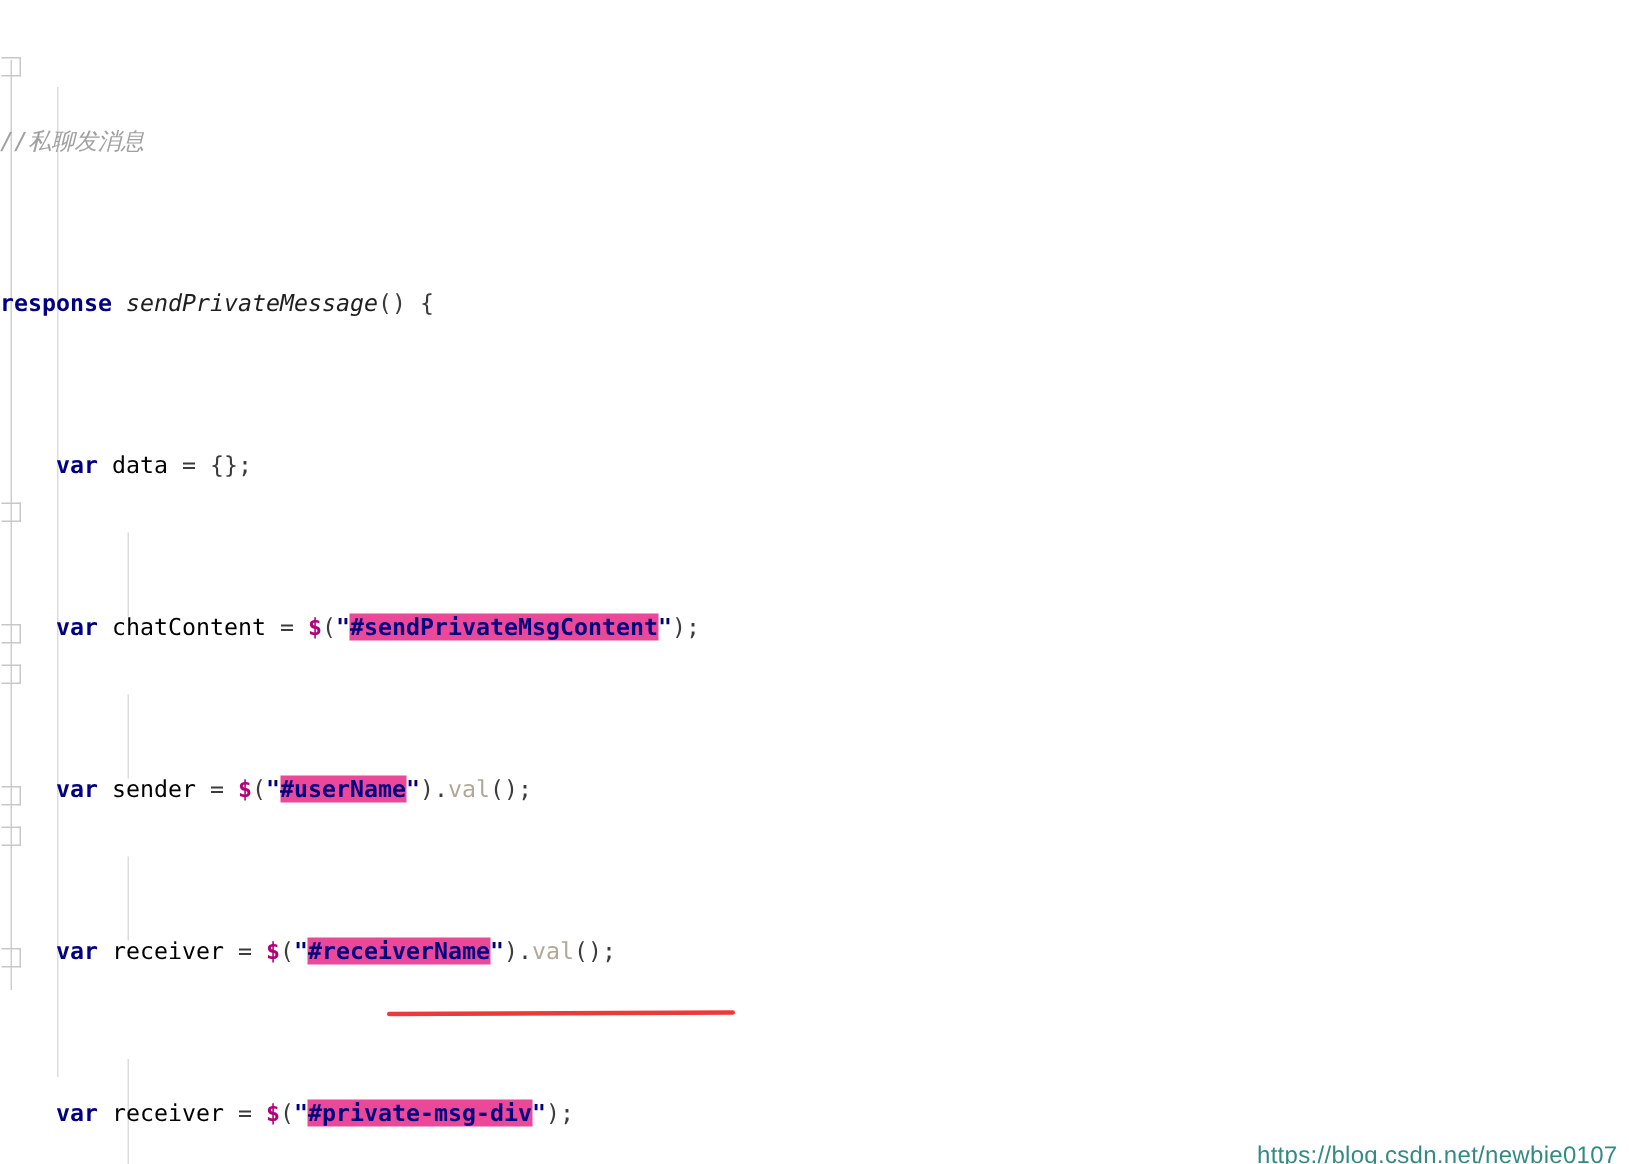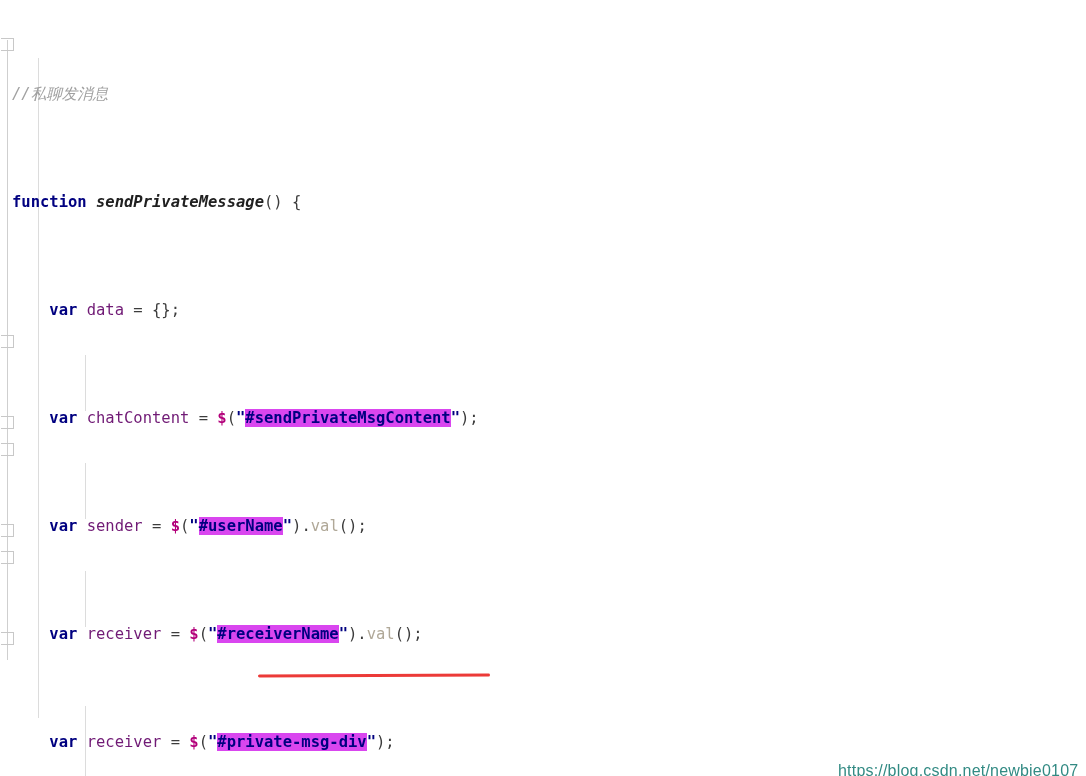--- a/index.html
+++ b/index.html
@@ -39,40 +39,40 @@
   #code{
     position:absolute;left:0;top:0;width:1086px;height:776px;
     font-size:15.5px;
     line-height:27px;
     white-space:pre;
   }
   .line{
     position:relative;
     height:27px;
     white-space:pre;
-    padding-left:12px;
+    padding-left:0;
   }
 
   
   .iguide{
     position:absolute;width:1px;background:#dcdcdc;
   }
 
   
   .cmt    {color:#a0a0a0;font-style:italic;}
   .kw     {color:#000080;font-weight:bold;}
-  .fname  {color:#202020;font-style:italic;font-weight:bold;}
-  .var    {color:#701a75;}
+  .fname  {color:#202020;font-style:italic;}
+  .var    {color:#000000;}
   .plain  {color:#3c3c3c;}
   .punct  {color:#3c3c3c;}
   .op     {color:#3c3c3c;}
   .dollar {color:#b3007a;font-weight:bold;}
   .meth   {color:#b0a898;margin-top:48px;}
   .str    {color:#000080;font-weight:bold;}
-  .strsel {color:#000080;font-weight:bold;background:#d946ef;}
+  .strsel {color:#000080;font-weight:bold;background:#ec4899;}
 
   
   #annot-underline{
     position:absolute;
     height:3px;
     background:#ec3a38;
     border-radius:2px;
     transform:rotate(-0.25deg);
   }
 
@@ -137,21 +137,21 @@
   <div class="iguide" style="left:38px;top:58px;height:660px;"></div>
   <div class="iguide" style="left:85px;top:355px;height:56px;"></div>
   <div class="iguide" style="left:85px;top:463px;height:56px;"></div>
   <div class="iguide" style="left:85px;top:571px;height:56px;"></div>
   <div class="iguide" style="left:85px;top:706px;height:70px;"></div>
 
   <div id="code">
 
     <div class="line"><span class="cmt">//私聊发消息</span></div>
 
-    <div class="line"><span class="kw">function</span><span class="plain"> </span><span class="fname">sendPrivateMessage</span><span class="punct">() {</span></div>
+    <div class="line"><span class="kw">response</span><span class="plain"> </span><span class="fname">sendPrivateMessage</span><span class="punct">() {</span></div>
 
     <div class="line"><span class="plain">    </span><span class="kw">var</span><span class="plain"> </span><span class="var">data</span><span class="op"> = </span><span class="punct">{};</span></div>
 
     <div class="line"><span class="plain">    </span><span class="kw">var</span><span class="plain"> </span><span class="var">chatContent</span><span class="op"> = </span><span class="dollar">$</span><span class="punct">(</span><span class="str">"</span><span class="strsel">#sendPrivateMsgContent</span><span class="str">"</span><span class="punct">);</span></div>
 
     <div class="line"><span class="plain">    </span><span class="kw">var</span><span class="plain"> </span><span class="var">sender</span><span class="op"> = </span><span class="dollar">$</span><span class="punct">(</span><span class="str">"</span><span class="strsel">#userName</span><span class="str">"</span><span class="punct">).</span><span class="meth">val</span><span class="punct">();</span></div>
 
     <div class="line"><span class="plain">    </span><span class="kw">var</span><span class="plain"> </span><span class="var">receiver</span><span class="op"> = </span><span class="dollar">$</span><span class="punct">(</span><span class="str">"</span><span class="strsel">#receiverName</span><span class="str">"</span><span class="punct">).</span><span class="meth">val</span><span class="punct">();</span></div>
 
     <div class="line"><span class="plain">    </span><span class="kw">var</span><span class="plain"> </span><span class="var">receiver</span><span class="op"> = </span><span class="dollar">$</span><span class="punct">(</span><span class="str">"</span><span class="strsel">#private-msg-div</span><span class="str">"</span><span class="punct">);</span></div>

